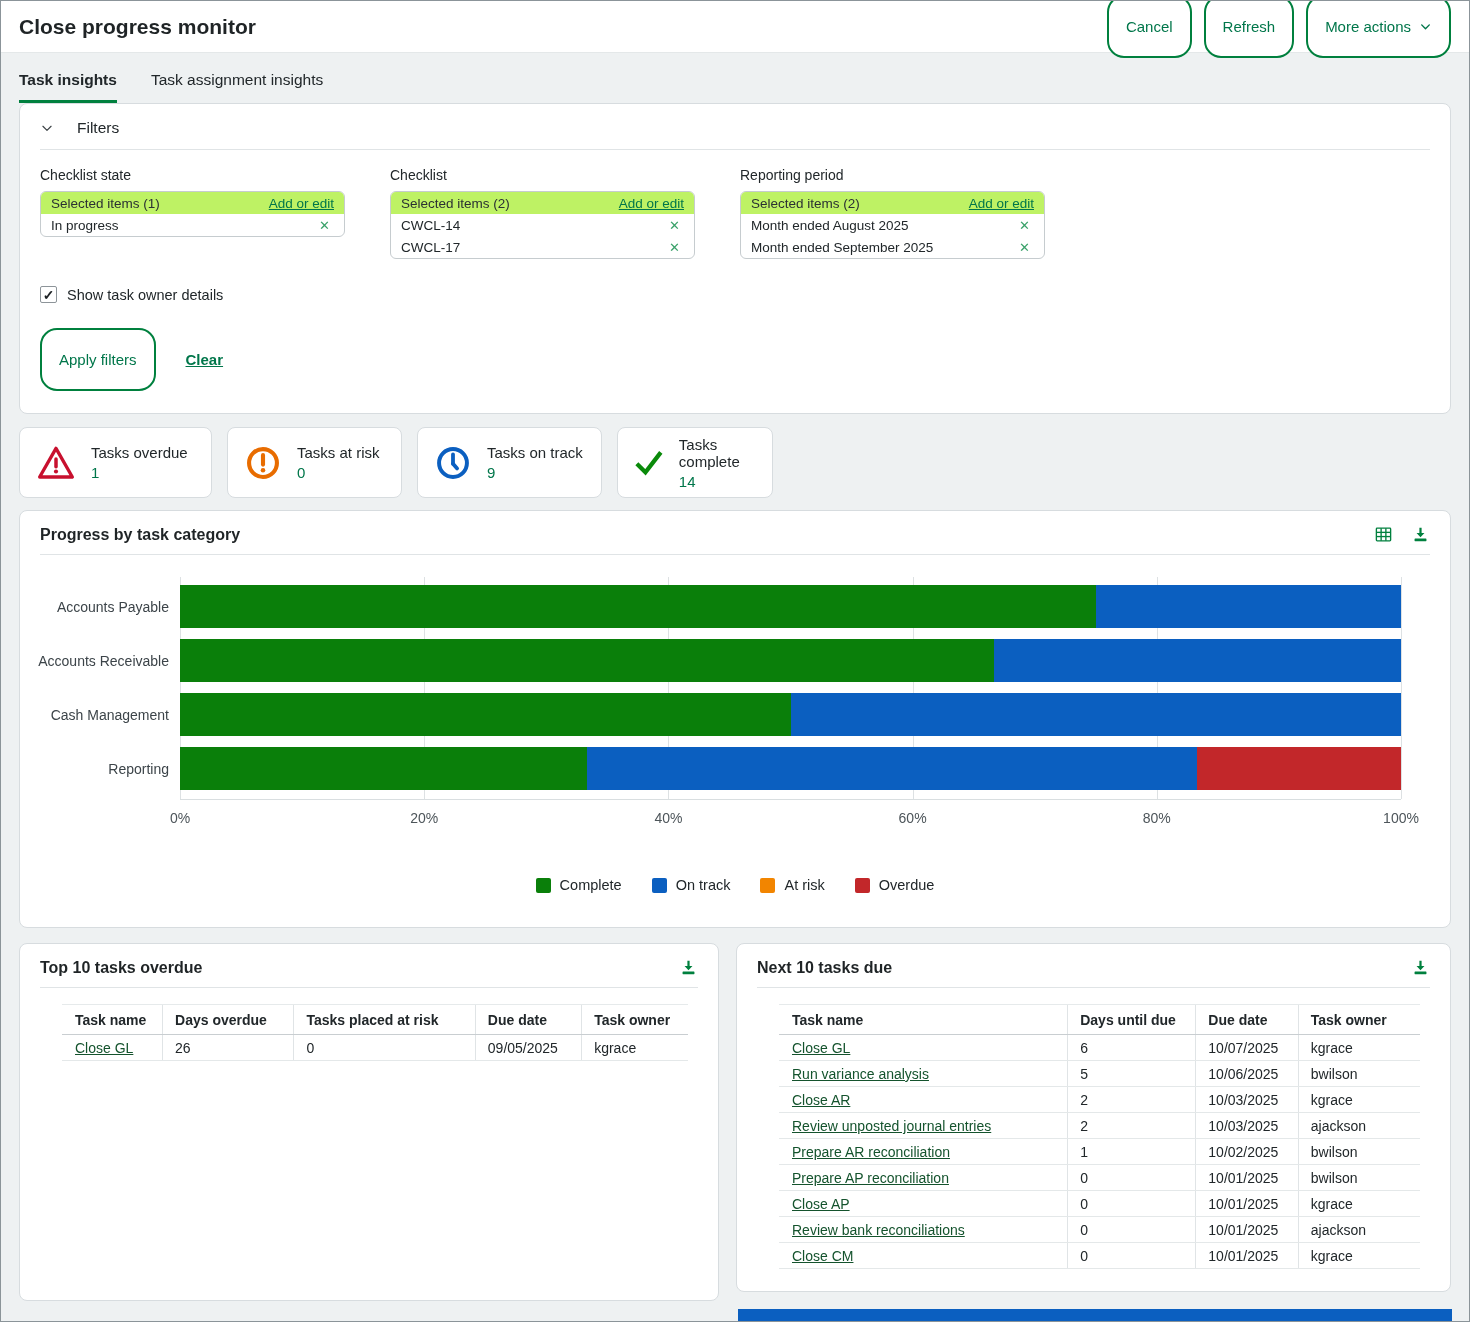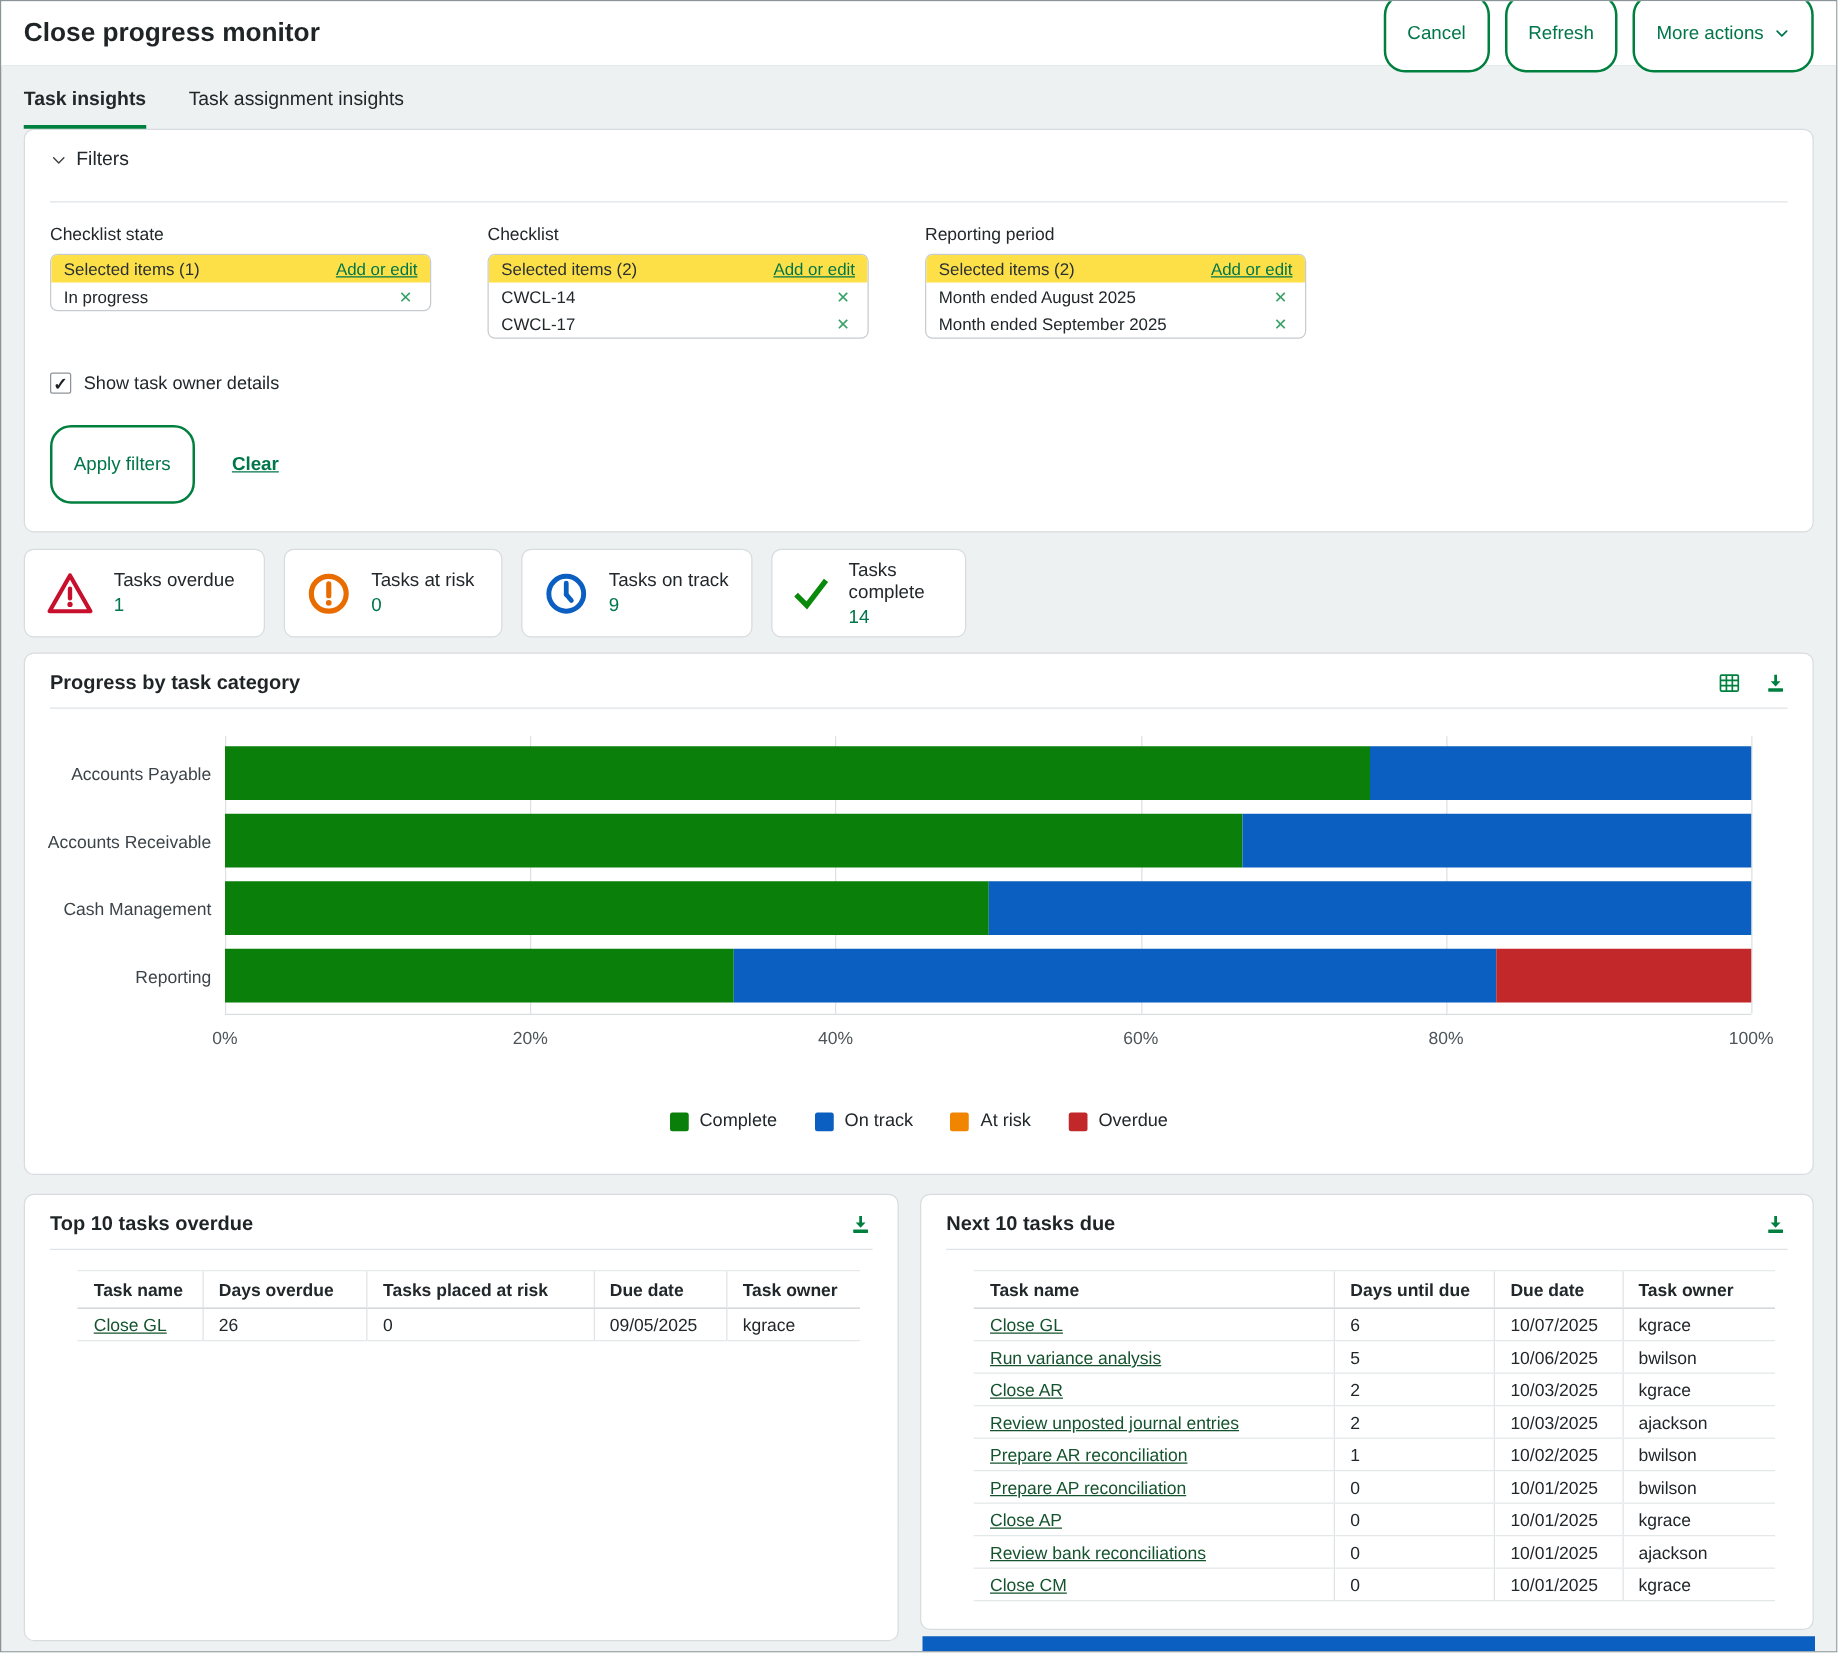--- a/index.html
+++ b/index.html
@@ -19,27 +19,27 @@
   .tab.active { border-bottom-color:#00803e; font-weight:700; }
 
   
   .panel { background:#fff; border:1px solid #d7dcdf; border-radius:8px; margin:0 18px; }
   .panel-title-row { margin:0 20px; padding:14px 0 10px; border-bottom:1px solid #e0e4e6; display:flex; align-items:center; justify-content:space-between; }
   .panel-title { font-size:16px; font-weight:700; color:#1f2426; }
   .panel-icons { display:flex; gap:18px; align-items:center; }
   .panel-icons svg { display:block; cursor:pointer; }
 
   
-  .filters-title-row { margin:0 20px; padding:15px 0 24px; border-bottom:1px solid #e0e4e6; display:flex; align-items:center; gap:7px; }
+  .filters-title-row { margin:0 20px; padding:15px 0 12px; border-bottom:1px solid #e0e4e6; display:flex; align-items:center; gap:23px; }
   .filters-title { font-size:15.5px; color:#21272a; }
   .fgroups { display:flex; gap:45px; padding:17px 20px 0; }
   .fgroup { width:305px; }
   .fgroup-label { font-size:14px; margin-bottom:8px; color:#21272a; }
   .selbox { border:1px solid #c6cccf; border-radius:6px; overflow:hidden; background:#fff; }
-  .selbox-hd { display:flex; justify-content:space-between; align-items:center; background:#fde047; padding:4px 10px 3px; font-size:13.5px; color:#2a3033; }
+  .selbox-hd { display:flex; justify-content:space-between; align-items:center; background:#bef264; padding:4px 10px 3px; font-size:13.5px; color:#2a3033; }
   .addedit { color:#00764a; text-decoration:underline; font-size:13.5px; cursor:pointer; }
   .sel-item { display:flex; justify-content:space-between; align-items:center; padding:4px 10px 3px; font-size:13.5px; color:#21272a; }
   .sel-item .x { color:#3aa169; font-size:13px; cursor:pointer; padding:0 4px; }
   .chk-row { display:flex; align-items:center; gap:10px; margin:27px 20px 0; font-size:14.5px; }
   .chk { width:17px; height:17px; border:1px solid #8d9499; border-radius:2px; background:#fff; display:flex; align-items:center; justify-content:center; font-size:14px; font-weight:700; color:#1d2124; cursor:pointer; }
   .f-actions { display:flex; align-items:center; gap:30px; margin:25px 20px 22px; }
   .clear-link { color:#00764a; text-decoration:underline; font-size:15px; font-weight:700; cursor:pointer; }
 
   
   .stats-row { display:flex; gap:15px; margin:13px 18px 0; }

